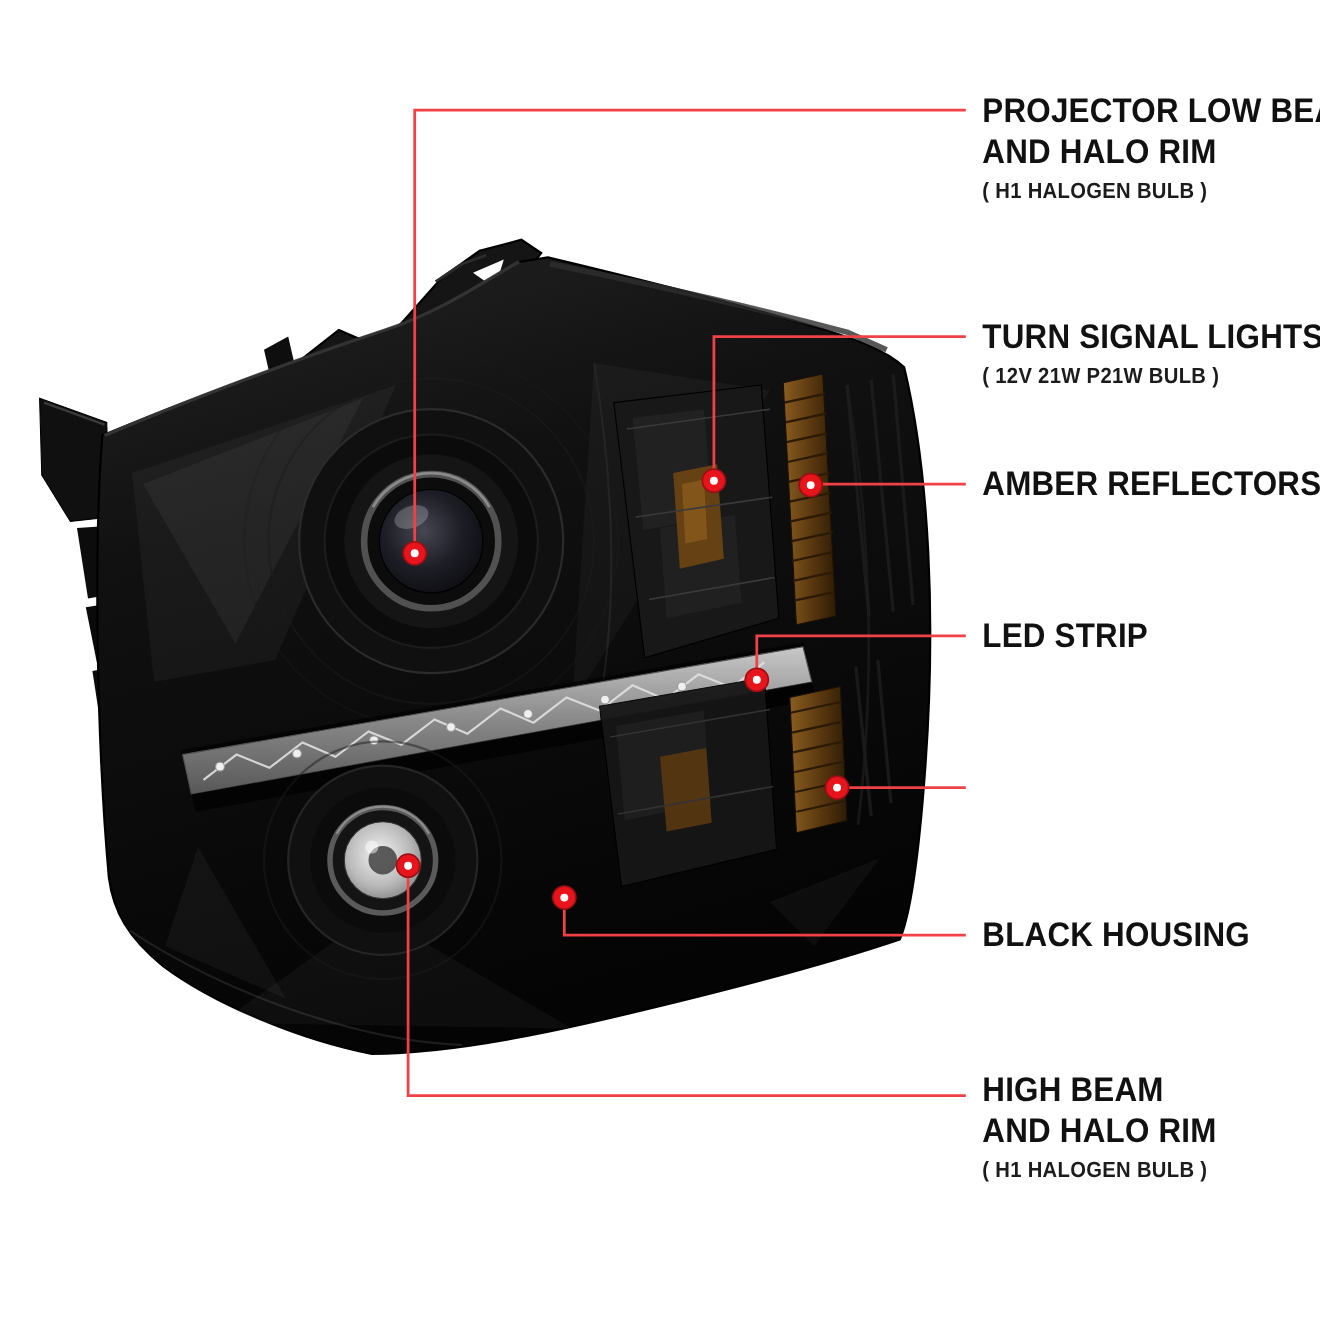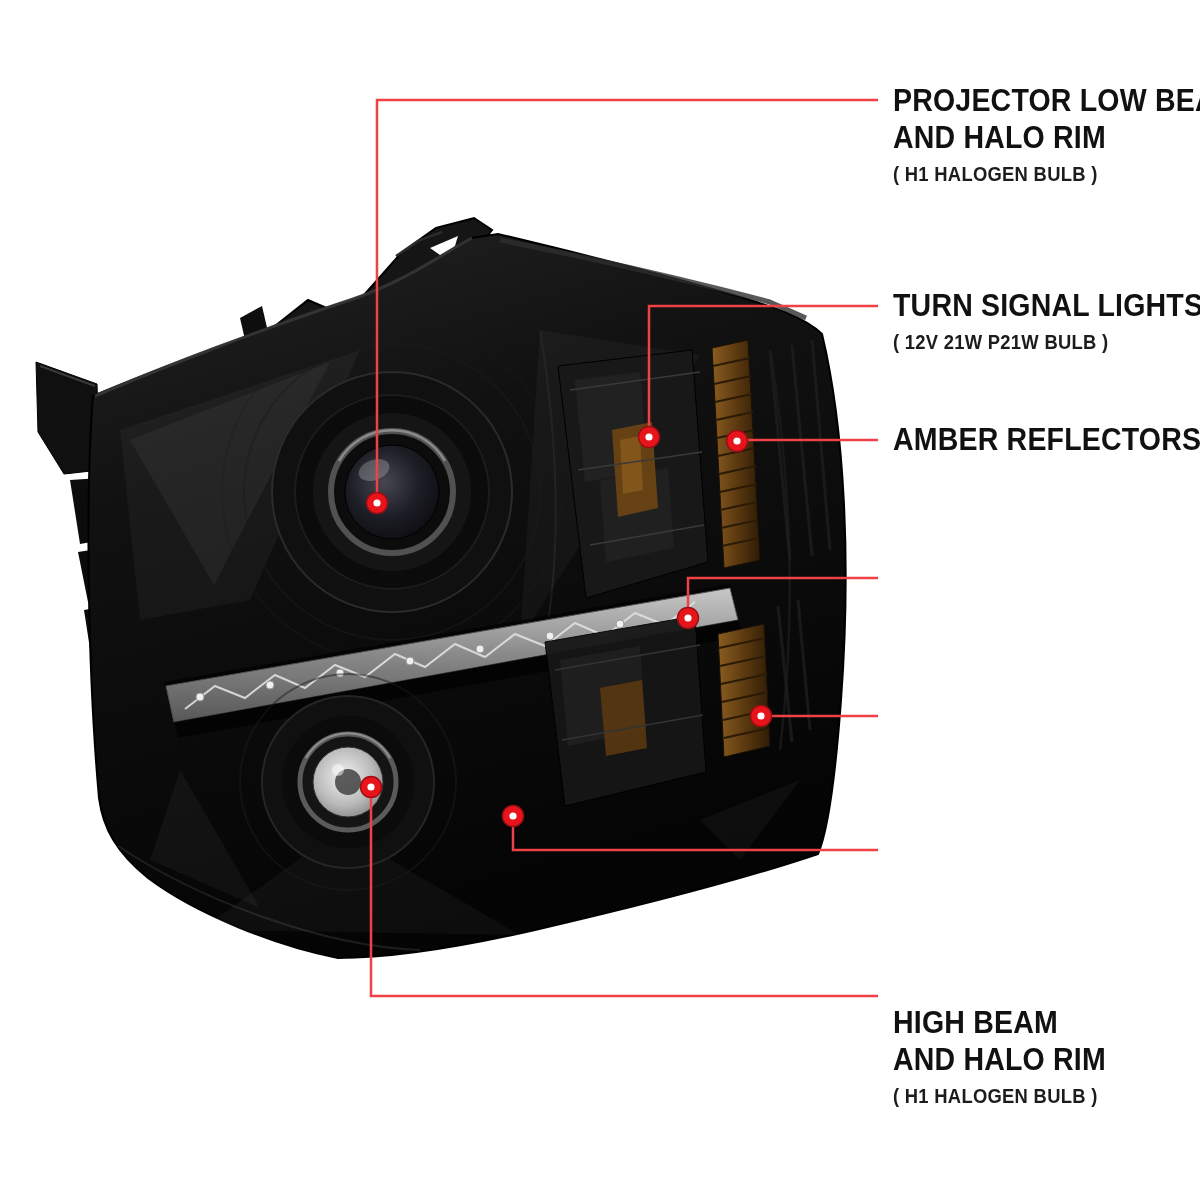--- a/index.html
+++ b/index.html
@@ -197,22 +197,28 @@
 
   <div class="callout" style="top:287px">
     <div class="c-title">TURN SIGNAL LIGHTS</div>
     <div class="c-sub">( 12V  21W  P21W BULB )</div>
   </div>
 
   <div class="callout" style="top:421px">
     <div class="c-title">AMBER REFLECTORS</div>
   </div>
 
-
-
-
-  <div class="callout" style="top:1004px">
+  <div class="callout" style="top:559px">
+    <div class="c-title">LED STRIP</div>
+  </div>
+
+
+  <div class="callout" style="top:831px">
+    <div class="c-title">BLACK HOUSING</div>
+  </div>
+
+  <div class="callout" style="top:972px">
     <div class="c-title">HIGH BEAM</div>
     <div class="c-title">AND HALO RIM</div>
     <div class="c-sub">( H1 HALOGEN BULB )</div>
   </div>
 
 </div>
 
 </body></html>

